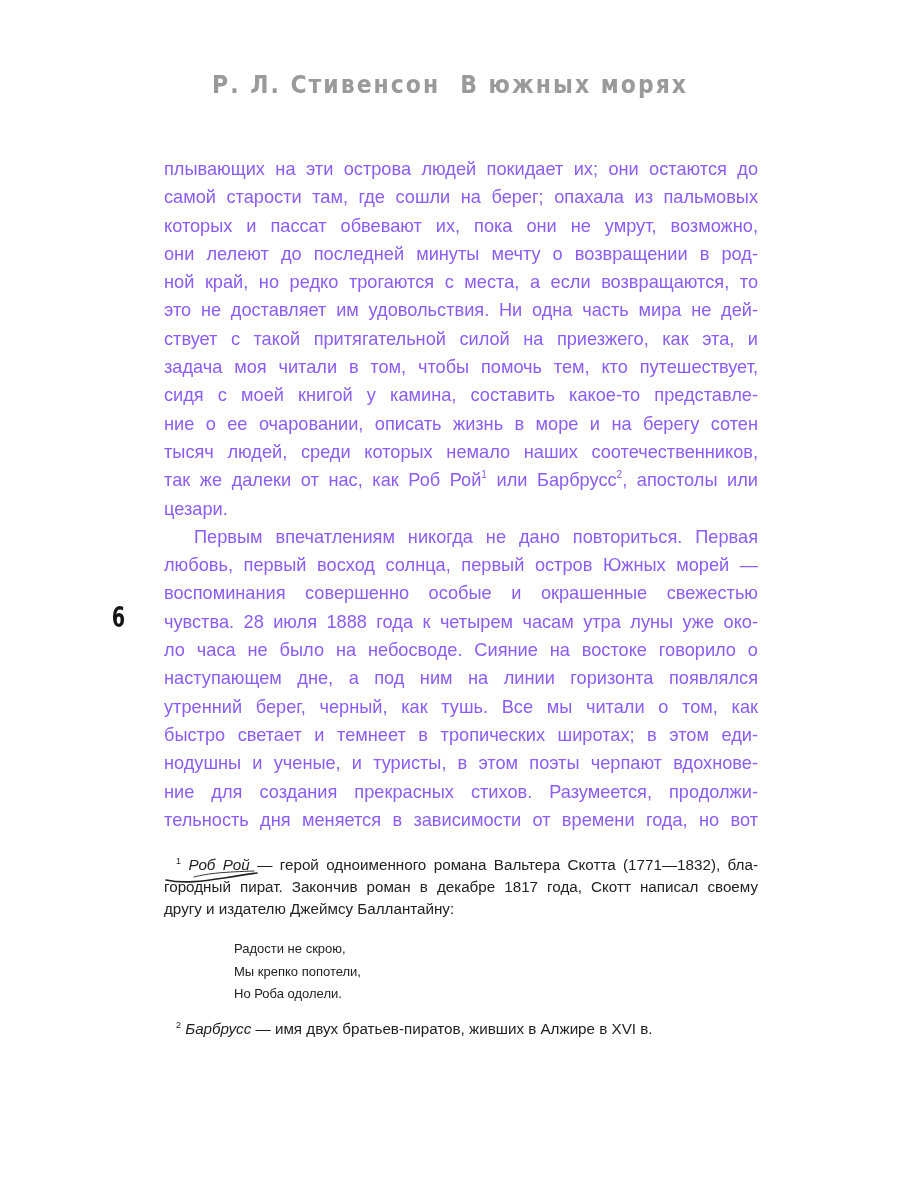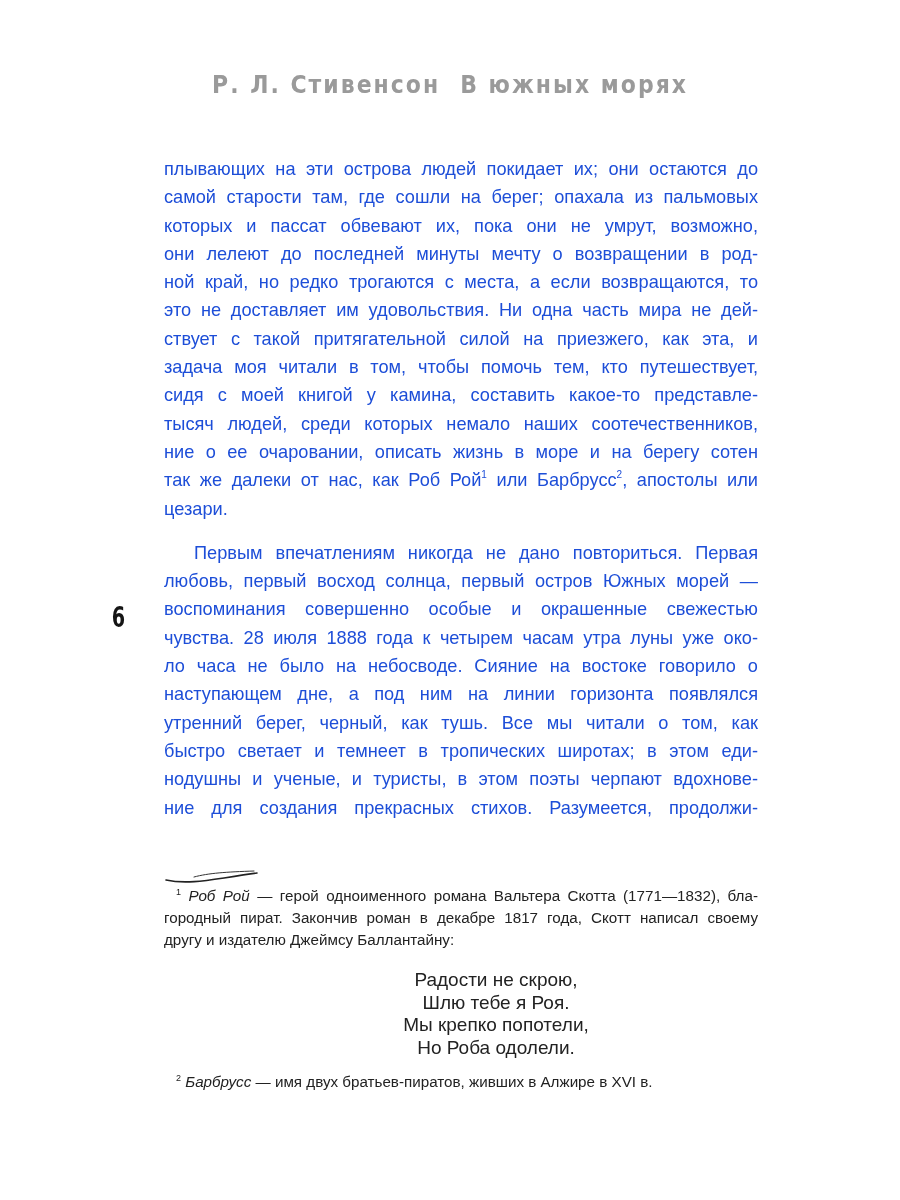--- a/index.html
+++ b/index.html
@@ -30,73 +30,72 @@
   }
   .running-head .gap { display: inline-block; width: 20px; }
   .body-text {
     position: absolute;
     top: 155px;
     left: 164px;
     width: 594px;
     font-size: 18.2px;
     line-height: 28.3px;
     text-align: justify;
-    color: #1d4ed8;
+    color: #8b5cf6;
   }
   .line {
     display: block;
     text-align: justify;
     text-align-last: justify;
     white-space: nowrap;
     height: 28.3px;
   }
   .line.last { text-align-last: left; }
-  .line.indent { padding-left: 30px; margin-top: 16px; }
+  .line.indent { padding-left: 30px; }
   sup { font-size: 10px; line-height: 0; vertical-align: 8px; }
   .page-number {
     position: absolute;
     top: 604px;
     left: 110px;
     font-family: "DejaVu Sans", sans-serif;
     font-weight: bold;
     font-size: 24px;
     color: #151515;
     transform: scaleX(0.8) scaleY(1.15);
   }
   .flourish {
     position: absolute;
     top: 868px;
     left: 164px;
     width: 95px;
     height: 20px;
   }
   .footnotes {
     position: absolute;
-    top: 885px;
+    top: 854px;
     left: 164px;
     width: 594px;
     font-size: 15.2px;
     line-height: 22px;
     color: #222;
   }
   .fn-line {
     display: block;
     white-space: nowrap;
     text-align: justify;
     text-align-last: justify;
   }
   .fn-line.last { text-align-last: left; }
   .fn-line.indent { padding-left: 12px; }
   .fn-line sup { font-size: 9px; vertical-align: 6px; }
   .poem {
     margin-top: 18px;
     margin-left: 70px;
-    font-size: 19px;
+    font-size: 13px;
     line-height: 22.5px;
-    text-align: center;
   }
   .poem-line { display: block; }
   .fn2 { margin-top: 12px; }
   em { font-style: italic; }
 </style>
 </head>
 <body>
 
 <div class="running-head">
   <span>Р. Л. Стивенсон</span><span class="gap"></span><span>В южных морях</span>
@@ -107,49 +106,49 @@
 <div class="body-text">
   <span class="line">плывающих на эти острова людей покидает их; они остаются до</span>
   <span class="line">самой старости там, где сошли на берег; опахала из пальмовых</span>
   <span class="line">которых и пассат обвевают их, пока они не умрут, возможно,</span>
   <span class="line">они лелеют до последней минуты мечту о возвращении в род-</span>
   <span class="line">ной край, но редко трогаются с места, а если возвращаются, то</span>
   <span class="line">это не доставляет им удовольствия. Ни одна часть мира не дей-</span>
   <span class="line">ствует с такой притягательной силой на приезжего, как эта, и</span>
   <span class="line">задача моя читали в том, чтобы помочь тем, кто путешествует,</span>
   <span class="line">сидя с моей книгой у камина, составить какое-то представле-</span>
+  <span class="line">ние о ее очаровании, описать жизнь в море и на берегу сотен</span>
   <span class="line">тысяч людей, среди которых немало наших соотечественников,</span>
-  <span class="line">ние о ее очаровании, описать жизнь в море и на берегу сотен</span>
   <span class="line"><span>так же далеки от нас, как Роб Рой</span><sup>1</sup><span> или Барбрусс</span><sup>2</sup><span>, апостолы или</span></span>
   <span class="line last">цезари.</span>
   <span class="line indent">Первым впечатлениям никогда не дано повториться. Первая</span>
   <span class="line">любовь, первый восход солнца, первый остров Южных морей —</span>
   <span class="line">воспоминания совершенно особые и окрашенные свежестью</span>
   <span class="line">чувства. 28 июля 1888 года к четырем часам утра луны уже око-</span>
   <span class="line">ло часа не было на небосводе. Сияние на востоке говорило о</span>
   <span class="line">наступающем дне, а под ним на линии горизонта появлялся</span>
   <span class="line">утренний берег, черный, как тушь. Все мы читали о том, как</span>
   <span class="line">быстро светает и темнеет в тропических широтах; в этом еди-</span>
   <span class="line">нодушны и ученые, и туристы, в этом поэты черпают вдохнове-</span>
   <span class="line">ние для создания прекрасных стихов. Разумеется, продолжи-</span>
+  <span class="line">тельность дня меняется в зависимости от времени года, но вот</span>
 </div>
 
 <svg class="flourish" viewBox="0 0 95 20">
   <path d="M2,12 C20,16 40,13 60,10 C72,8 84,6 93,5" stroke="#222" stroke-width="1.6" fill="none" stroke-linecap="round"></path>
   <path d="M30,9 C45,5 62,4 90,3" stroke="#333" stroke-width="1" fill="none" stroke-linecap="round"></path>
 </svg>
 
 <div class="footnotes">
   <div>
     <span class="fn-line indent"><sup>1</sup> <em>Роб Рой</em><span> — герой одноименного романа Вальтера Скотта (1771—1832), бла-</span></span>
     <span class="fn-line">городный пират. Закончив роман в декабре 1817 года, Скотт написал своему</span>
     <span class="fn-line last">другу и издателю Джеймсу Баллантайну:</span>
     <div class="poem">
       <span class="poem-line">Радости не скрою,</span>
-      <span class="poem-line">Шлю тебе я Роя.</span>
       <span class="poem-line">Мы крепко попотели,</span>
       <span class="poem-line">Но Роба одолели.</span>
     </div>
   </div>
   <div class="fn2">
     <span class="fn-line last indent"><sup>2</sup> <em>Барбрусс</em><span> — имя двух братьев-пиратов, живших в Алжире в XVI в.</span></span>
   </div>
 </div>
 
 </body></html>

